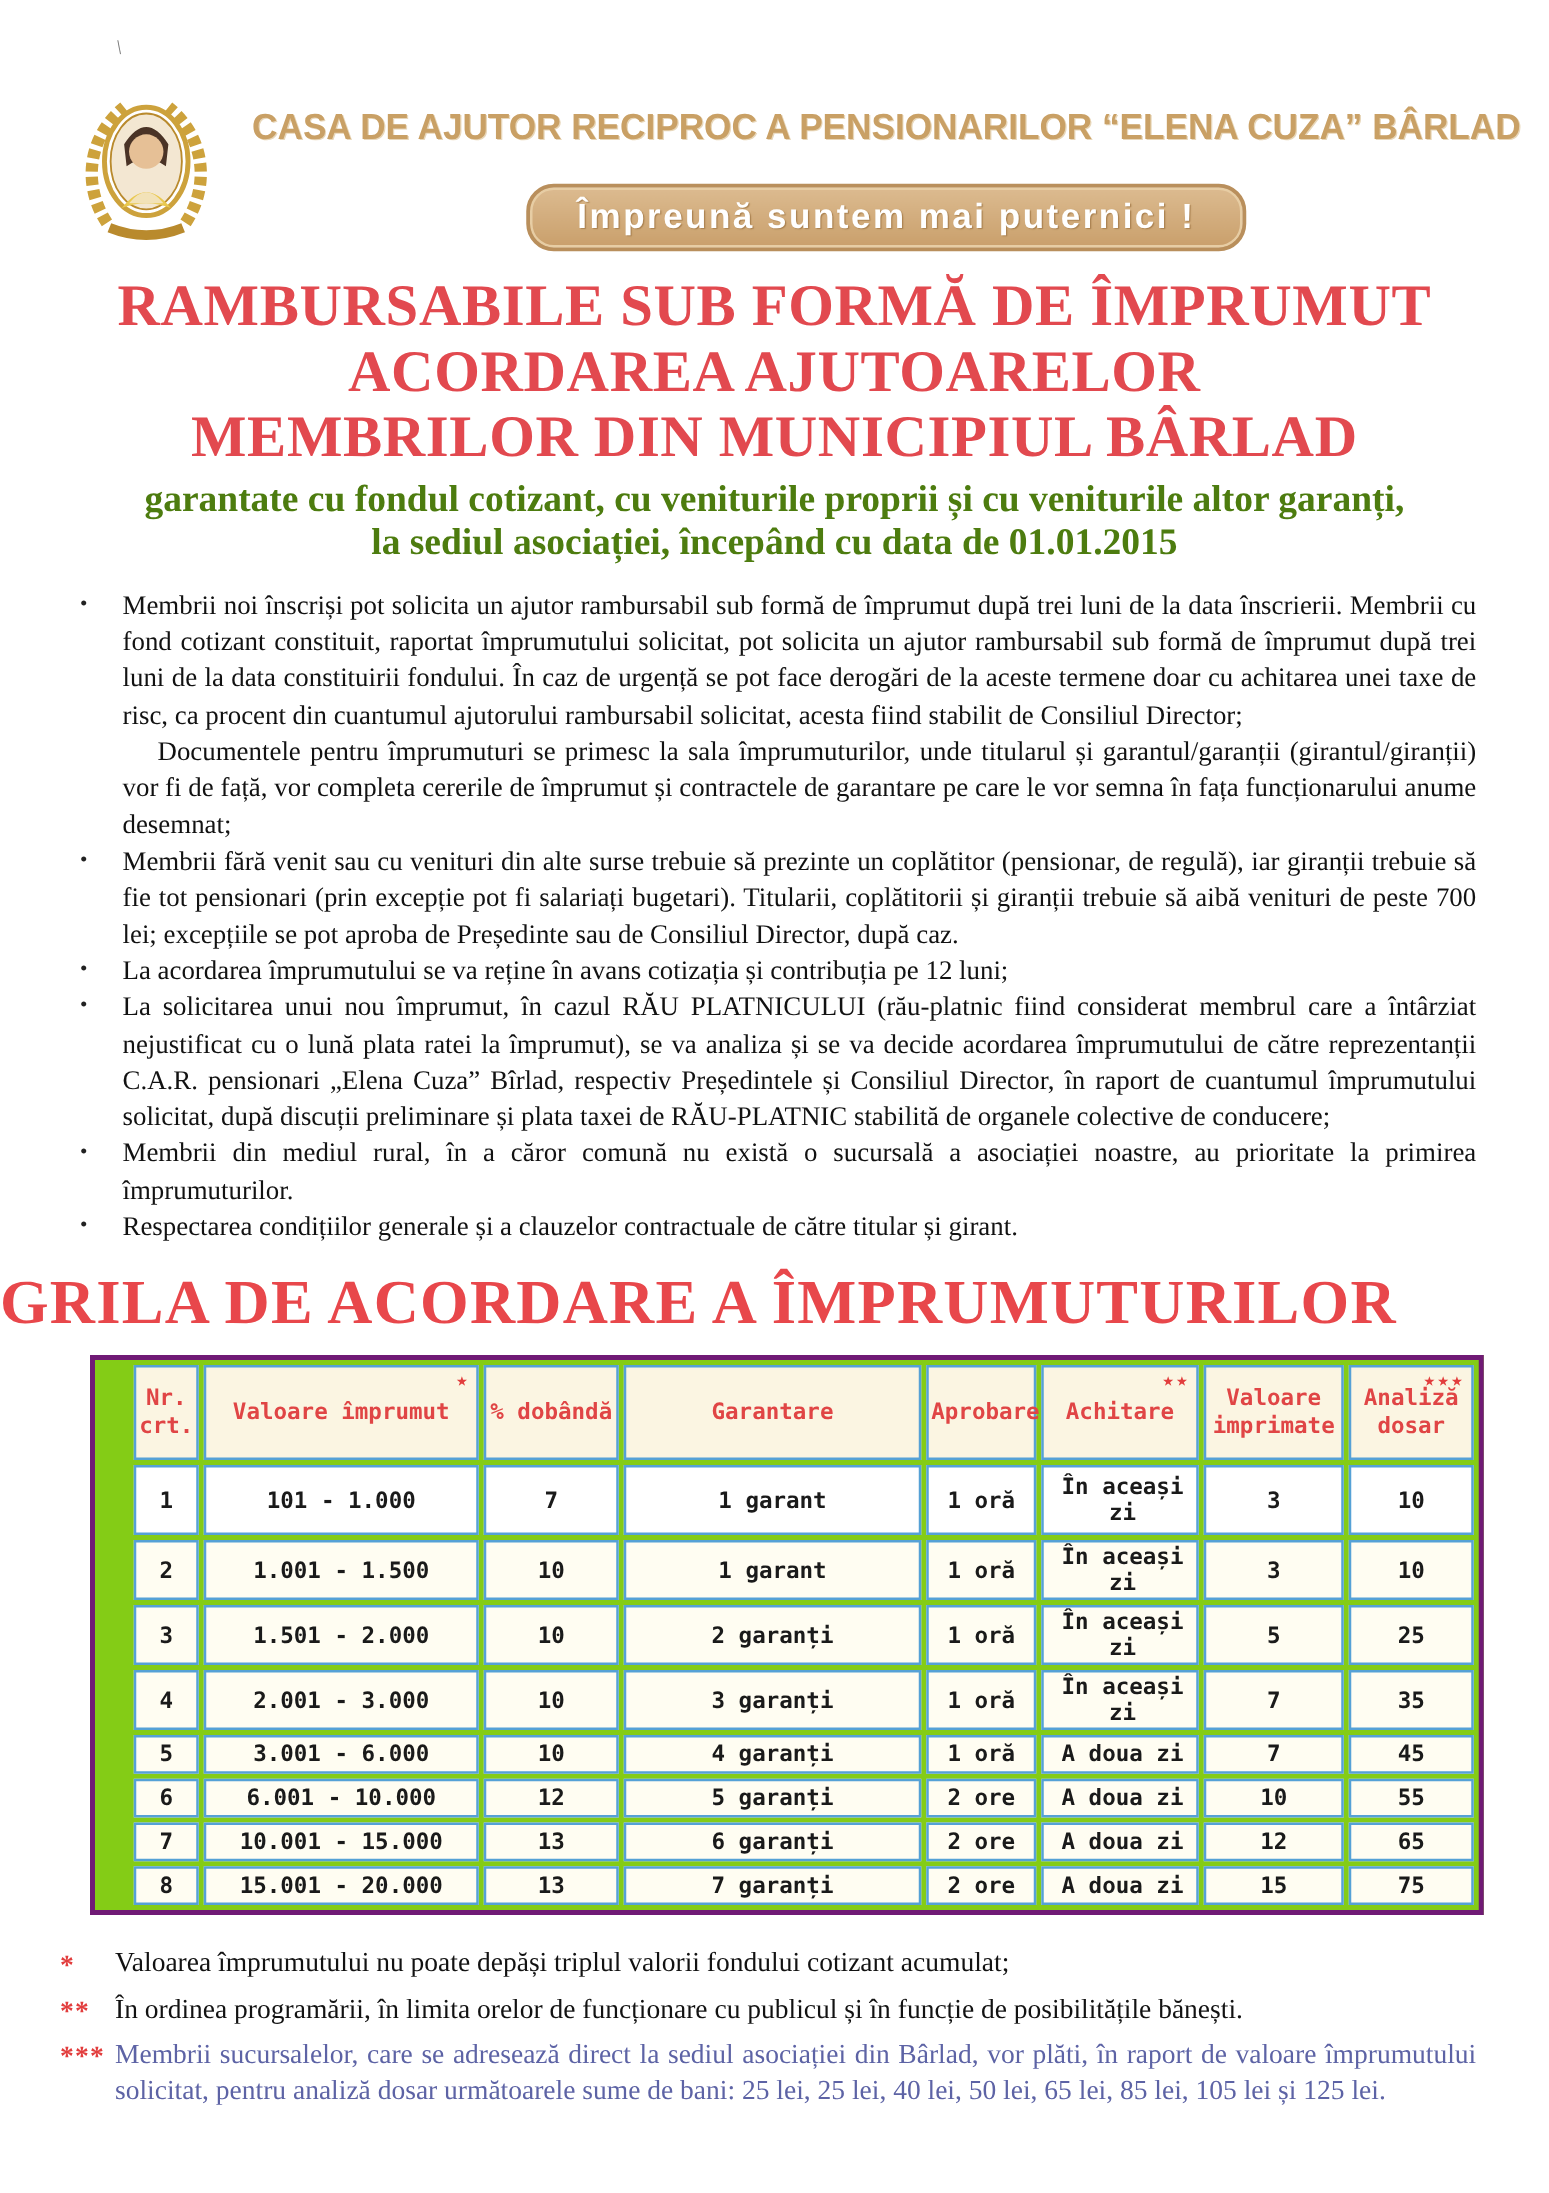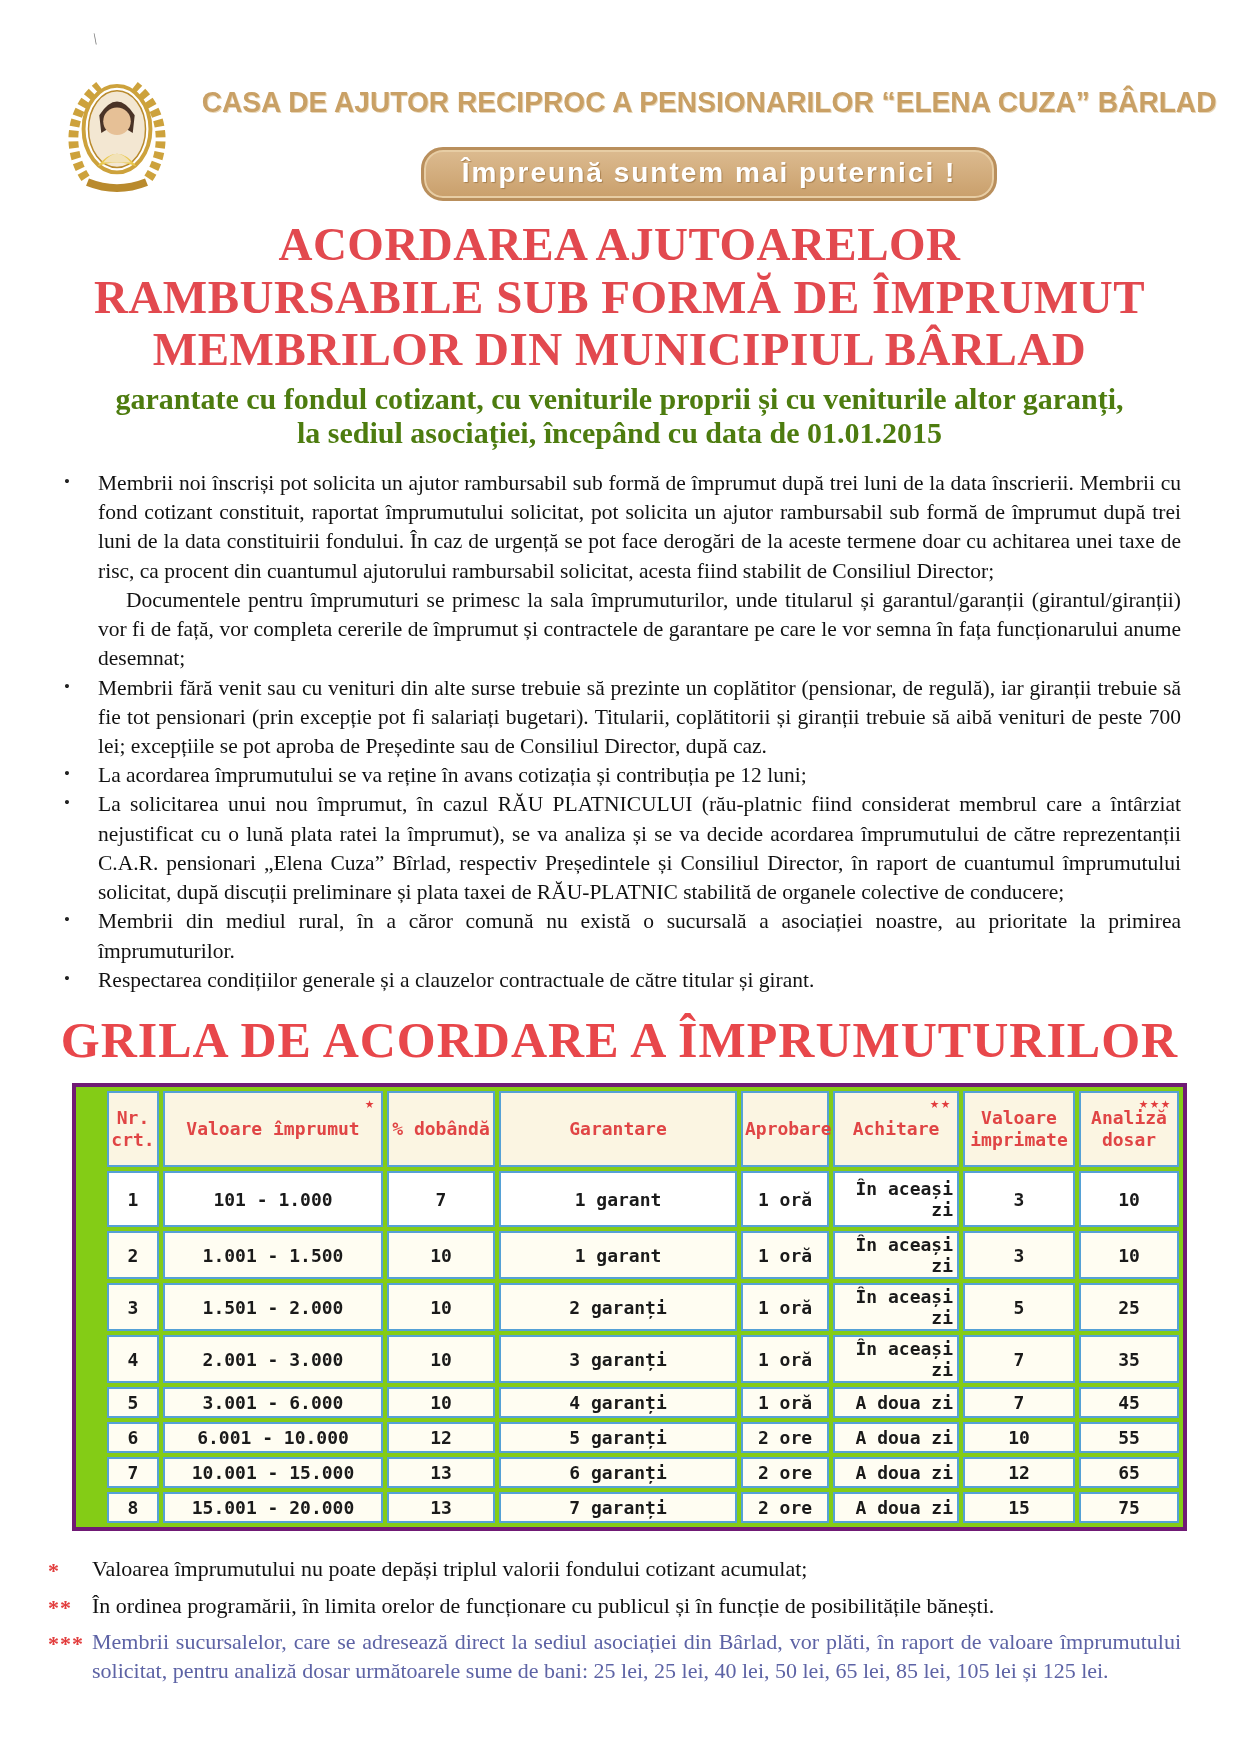--- a/index.html
+++ b/index.html
@@ -78,21 +78,20 @@
     text-align:justify;
   }
   .para { position:relative; padding-left:38px; }
   .para .bullet {
     position:absolute; left:4px; top:1px;
     font-size:17px; color:#222;
   }
   .para.indent-first { text-indent:28px; }
   
   .grid-heading {
-    text-align:center;
     color:#e8474b;
     font-weight:700;
     font-size:50px;
     letter-spacing:1px;
     margin-top:16px;
     white-space:nowrap;
   }
   
   .grid-table-wrap { margin:14px 68px 0 72px; }
   table.grid {
@@ -127,21 +126,21 @@
     border:2px solid #55a1d6;
     background:#fffdf2;
     color:#1a1a1a;
     font-size:18px;
     text-align:center;
     vertical-align:middle;
     height:31px;
     padding:1px 4px;
   }
   table.grid tr.tall td { height:56px; background:#ffffff; }
-  table.grid td.left { text-align:right; padding-left:8px; }
+  table.grid td.left { text-align:center; padding-left:8px; }
   
   .footnotes { margin:24px 58px 0 48px; font-size:22px; line-height:1.3; }
   .footnote { display:flex; margin-bottom:6px; }
   .fn-marker {
     flex:0 0 44px;
     color:#e23d3d;
     font-weight:700;
     letter-spacing:1px;
     padding-top:2px;
   }
@@ -189,22 +188,22 @@
     <div class="mast-center">
       <div class="org-name">CASA DE AJUTOR RECIPROC A PENSIONARILOR “ELENA CUZA” BÂRLAD</div>
       <div class="banner">
         <span class="banner-text">Împreună  suntem  mai  puternici !</span>
       </div>
     </div>
 
   </div>
 
   <div class="main-title">
+    <div>RAMBURSABILE SUB FORMĂ DE  ÎMPRUMUT</div>
     <div>ACORDAREA  AJUTOARELOR</div>
-    <div>RAMBURSABILE SUB FORMĂ DE  ÎMPRUMUT</div>
     <div>MEMBRILOR DIN MUNICIPIUL BÂRLAD</div>
   </div>
   <div class="subtitle">
     <div>garantate cu fondul cotizant, cu veniturile proprii și cu veniturile altor garanți,</div>
     <div>la sediul  asociației, începând cu data de 01.01.2015</div>
   </div>
 
   <div class="body-text">
     <div class="para">
       <span class="bullet">•</span>

